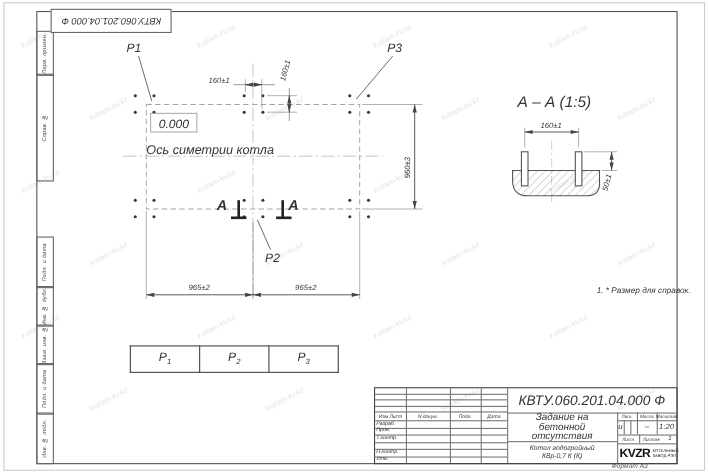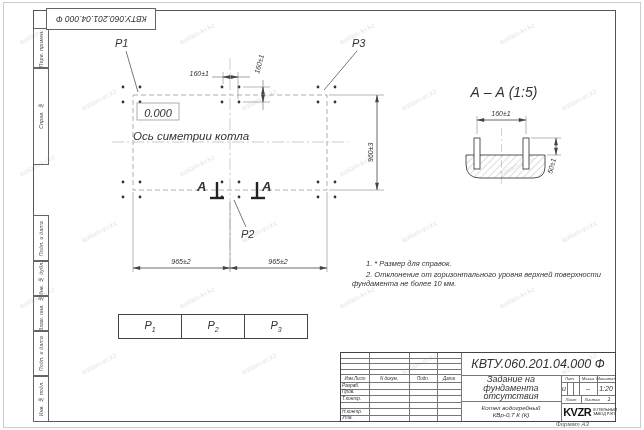--- a/index.html
+++ b/index.html
@@ -8,21 +8,21 @@
   .abs{position:absolute;}
   .paper-edge{position:absolute;left:3px;top:2px;right:3px;bottom:2px;border:1px solid #ccc;}
   .frame{position:absolute;left:33px;top:10px;width:581px;height:410px;border:1.4px solid #555;}
   
   .mbox{position:absolute;left:33px;width:14px;border:0.8px solid #666;display:flex;align-items:center;justify-content:center;background:transparent;}
   .mbox span{writing-mode:vertical-rl;transform:rotate(180deg);font-size:5px;font-style:italic;color:#444;white-space:nowrap;letter-spacing:.3px;}
   .topstamp{position:absolute;left:46px;top:8px;width:108px;height:20px;border:0.9px solid #666;background:#fff;display:flex;align-items:center;justify-content:center;}
   .topstamp span{transform:rotate(180deg);font-size:8.5px;font-style:italic;color:#333;white-space:nowrap;}
   svg text{font-family:"Liberation Sans",sans-serif;font-style:italic;fill:#333;}
   
-  .notes{position:absolute;left:352px;top:259px;width:276px;font-size:7.5px;font-style:italic;color:#333;}
+  .notes{position:absolute;left:352px;top:259px;width:276px;font-size:7.5px;font-style:italic;color:#333;text-align:right;}
   .notes p{margin:0 0 1px 0;line-height:1.27;text-indent:14px;}
   
   .ltable{position:absolute;left:118px;top:314px;border-collapse:collapse;font-style:italic;}
   .ltable th,.ltable td{border:1px solid #444;width:60px;text-align:center;font-weight:normal;}
   .ltable th{height:21px;font-size:11px;}
   .ltable th sub{font-size:7px;}
   .ltable td{height:24px;font-size:11.5px;}
   
   .tb{position:absolute;left:340px;top:352px;width:274px;height:68px;border:1.4px solid #444;font-style:italic;}
   .tb .vl{position:absolute;width:1px;background:#777;}
@@ -209,21 +209,20 @@
         <path d="M531,138 H561"></path>
           <path d="M547,155 H561"></path>
       </g>
       <path d="M556,138 V155" stroke="#444" stroke-width="0.8" marker-start="url(#arr)" marker-end="url(#arr)"></path>
       <text transform="translate(552,174) rotate(-75)" font-size="7">50±1</text>
     </g>
   </svg>
 
   <div class="notes">
     <p>1. * Размер для справок.</p>
-    <p>2. Отклонение от горизонтального уровня верхней поверхности фундамента не более 10 мм.</p>
   </div>
 
   <table class="ltable">
     <tbody>
         <tr>
       <th><span>P</span><sub>1</sub></th>
       <th><span>P</span><sub>2</sub></th>
       <th><span>P</span><sub>3</sub></th>
     </tr>
   </tbody>
@@ -265,21 +264,21 @@
     <div class="txt" style="left:1px;top:35.5px;width:27px;height:6.5px;font-size:4.8px;justify-content:flex-start;">Пров.</div>
     <div class="txt" style="left:1px;top:42px;width:27px;height:6.5px;font-size:4.8px;justify-content:flex-start;">Т.контр.</div>
     <div class="txt" style="left:1px;top:48.5px;width:27px;height:6.5px;font-size:4.8px;justify-content:flex-start;"></div>
     <div class="txt" style="left:1px;top:55px;width:27px;height:6.5px;font-size:4.8px;justify-content:flex-start;">Н.контр.</div>
     <div class="txt" style="left:1px;top:61.5px;width:27px;height:6.5px;font-size:4.8px;justify-content:flex-start;">Утв.</div>
 
     <div class="txt" style="left:120px;top:0;width:154px;height:22px;font-size:12.5px;">КВТУ.060.201.04.000 Ф</div>
 
     <div class="abs" style="left:120px;top:22px;width:100px;height:26px;display:flex;flex-direction:column;align-items:center;justify-content:center;">
       <div style="font-size:9px;line-height:8.6px;">Задание на</div>
-      <div style="font-size:9px;line-height:8.6px;">фундамента</div>
+      <div style="font-size:9px;line-height:8.6px;">бетонной</div>
       <div style="font-size:9px;line-height:8.6px;">отсутствия</div>
     </div>
 
     <div class="abs" style="left:120px;top:48px;width:100px;height:20px;display:flex;flex-direction:column;align-items:center;justify-content:center;">
       <div style="font-size:6.2px;line-height:7px;">Котел водогрейный</div>
       <div style="font-size:6.2px;line-height:7px;">КВр-0,7 К (К)</div>
     </div>
 
     <div class="txt" style="left:220px;top:22px;width:18px;height:7px;font-size:4.2px;">Лит.</div>
     <div class="txt" style="left:238px;top:22px;width:18px;height:7px;font-size:4.2px;">Масса</div>

